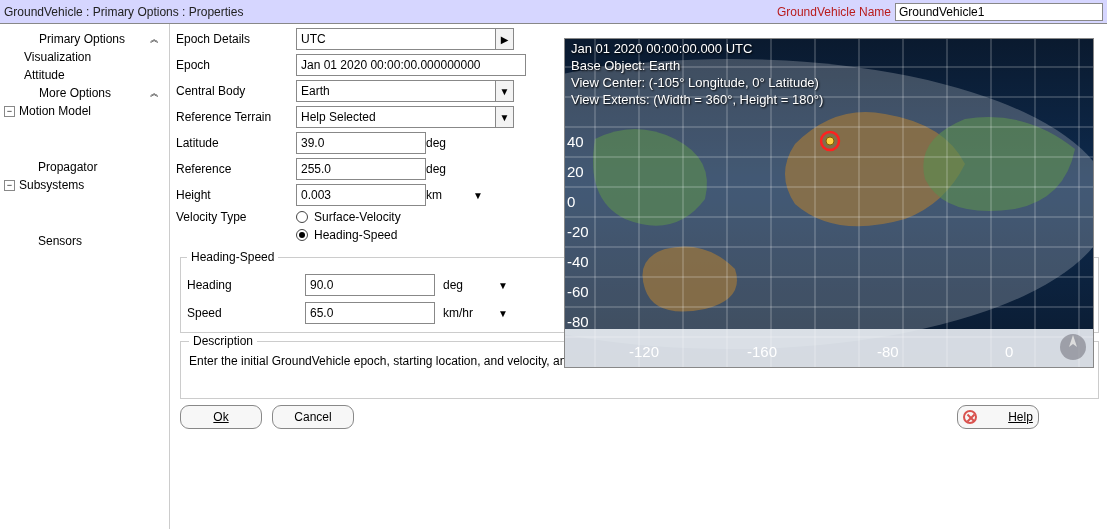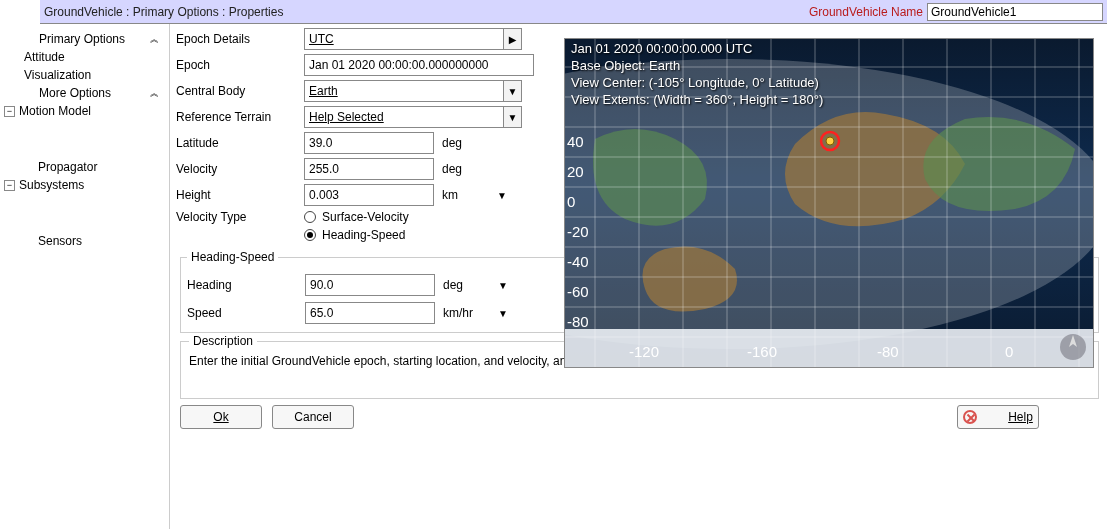--- a/index.html
+++ b/index.html
@@ -12,26 +12,25 @@
     height: 529px;
     overflow: hidden;
   }
   .titlebar {
     display: flex;
     align-items: center;
     background: #d6d6ff;
     border-bottom: 1px solid #888;
     height: 24px;
     padding: 0 4px;
-    margin-left: 40px;
   }
   .titlebar .breadcrumb { flex: 1; color: #222; }
   .titlebar .name-label { margin-right: 4px; color: #b91c1c; }
   .titlebar input.name-field {
-    width: 176px;
+    width: 208px;
     height: 18px;
     font-family: inherit;
     font-size: 12px;
     border: 1px solid #888;
     padding: 0 3px;
     background: #fff;
   }
   .main {
     display: flex;
     height: calc(100% - 24px);
@@ -75,36 +74,35 @@
   }
   .content {
     flex: 1;
     display: flex;
     flex-direction: column;
   }
   .formrow {
     display: flex;
     align-items: center;
     padding: 4px 6px 0 6px;
-    gap: 8px;
   }
   .formrow .flabel { width: 120px; }
   .combo, .txt {
     border: 1px solid #888;
     height: 22px;
     background: #fff;
     font-family: inherit;
     font-size: 12px;
   }
   .combo {
     display: flex;
     align-items: stretch;
     width: 218px;
   }
-  .combo .cval { flex: 1; padding: 3px 4px; text-decoration: underline; }
+  .combo .cval { flex: 1; padding: 3px 4px; }
   .combo .cbtn {
     width: 18px;
     border-left: 1px solid #888;
     display: flex;
     align-items: center;
     justify-content: center;
     font-size: 10px;
     background: #f3f3f3;
   }
   .txt { width: 130px; padding: 2px 4px; }
@@ -152,21 +150,21 @@
   .desc-box .dtext { padding: 12px 8px 30px 8px; }
   .buttonbar {
     display: flex;
     gap: 10px;
     padding: 6px 10px 8px 10px;
     align-items: center;
   }
   .btn {
     width: 82px; height: 24px;
     border: 1px solid #888;
-    border-radius: 3px;
+    border-radius: 9px;
     background: #f7f7f7;
     display: inline-flex;
     align-items: center;
     justify-content: center;
     cursor: pointer;
     gap: 6px;
   }
   .btn.help { margin-left: 593px; gap: 31px; }
   .btn .u { text-decoration: underline; }
   .help-icon {
@@ -220,22 +218,22 @@
   <span class="name-label">GroundVehicle Name</span>
   <input class="name-field" value="GroundVehicle1" style="">
 </div>
 
 <div class="main">
   <div class="sidebar">
     <div class="side-group">
       <span class="label">Primary Options</span>
       <span class="chev">︽</span>
     </div>
+    <div class="side-item">Visualization</div>
     <div class="side-item">Attitude</div>
-    <div class="side-item">Visualization</div>
 
     <div class="side-group">
       <span class="label">More Options</span>
       <span class="chev">︽</span>
     </div>
     <div class="side-tree">
       <span class="tgl">−</span>
       <span>Motion Model</span>
     </div>
     <div class="side-item sub">Propagator</div>
@@ -278,21 +276,21 @@
       </div>
     </div>
 
     <div class="formrow">
       <span class="flabel">Latitude</span>
       <input class="txt" value="39.0" style="">
       <span class="unit">deg</span>
     </div>
 
     <div class="formrow">
-      <span class="flabel">Velocity</span>
+      <span class="flabel">Reference</span>
       <input class="txt" value="255.0" style="">
       <span class="unit">deg</span>
     </div>
 
     <div class="formrow">
       <span class="flabel">Height</span>
       <input class="txt" value="0.003" style="">
       <span class="unit">km</span>
       <span class="unitdd">▼</span>
     </div>

